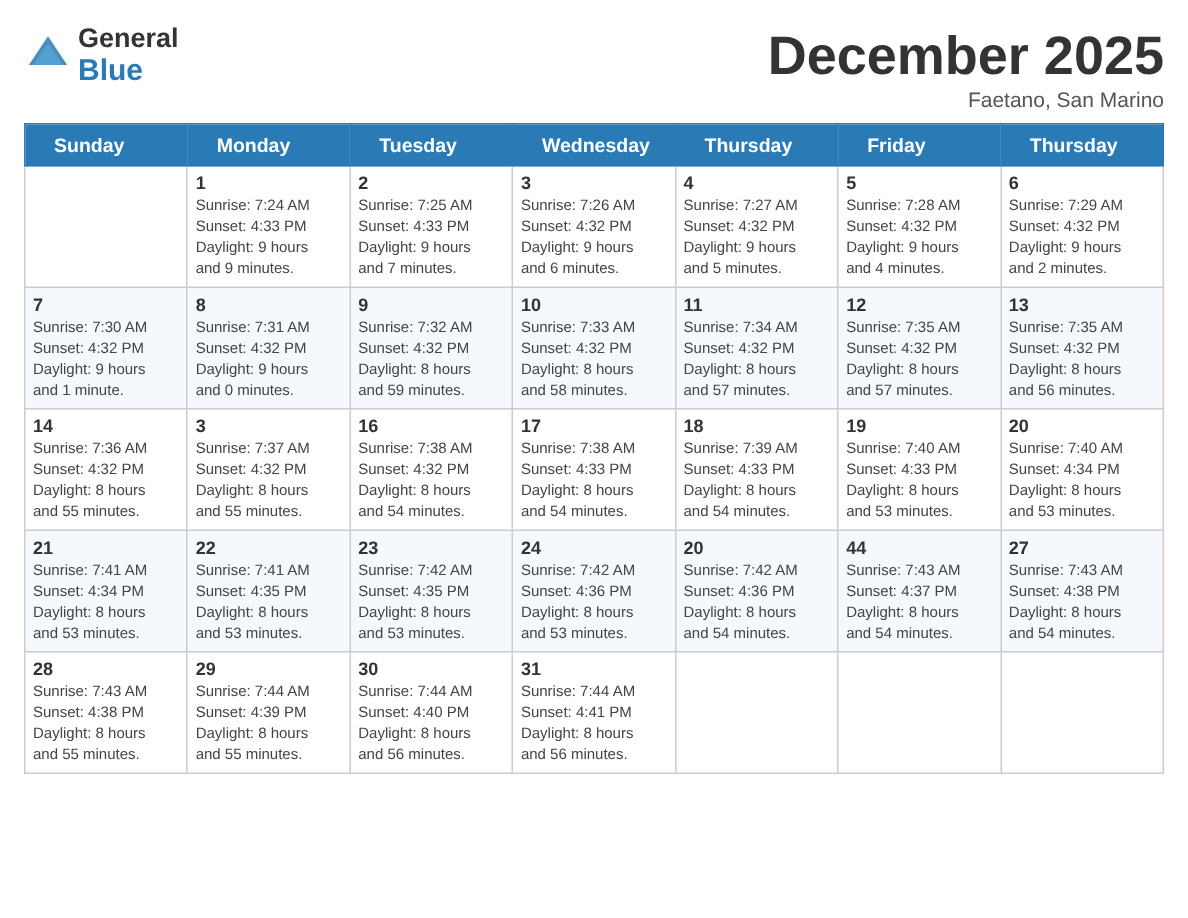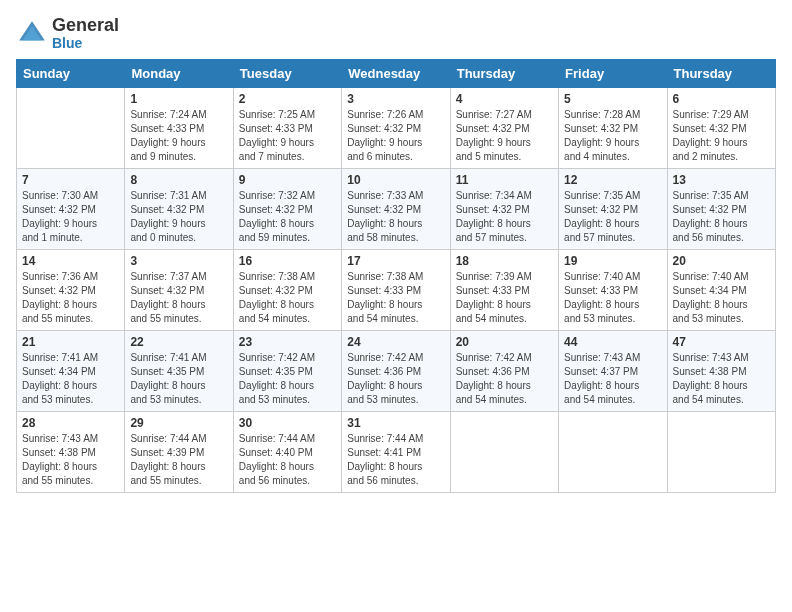--- a/index.html
+++ b/index.html
@@ -25,21 +25,21 @@
       display: flex;
       flex-direction: column;
       line-height: 1.1;
     }
     .logo-general {
       font-size: 18px;
       font-weight: bold;
       color: #333;
     }
     .logo-blue {
-      font-size: 14px;
+      font-size: 20px;
       font-weight: bold;
       color: #2a7ab5;
     }
     .logo-icon {
       width: 32px;
       height: 32px;
     }
     .title-block {
       text-align: right;
     }
@@ -54,21 +54,21 @@
     }
     table {
       width: 100%;
       border-collapse: collapse;
       table-layout: fixed;
     }
     thead th {
       background-color: #2a7ab5;
       color: #fff;
       text-align: left;
-      padding: 6px 6px;
+      padding: 6px 19px;
       font-size: 13px;
       border: 1px solid #2a7ab5;
     }
     td {
       border: 1px solid #ccc;
       vertical-align: top;
       padding: 4px 5px;
       font-size: 10.5px;
       color: #333;
       height: 80px;
@@ -102,20 +102,24 @@
   <div class="logo">
     <svg class="logo-icon" viewBox="0 0 40 40" xmlns="http://www.w3.org/2000/svg">
       <polygon points="20,4 36,28 4,28" fill="#2a7ab5" opacity="0.85"></polygon>
       <polygon points="20,10 32,28 8,28" fill="#5aaee0" opacity="0.6"></polygon>
     </svg>
     <div class="logo-text">
       <span class="logo-general">General</span>
       <span class="logo-blue">Blue</span>
     </div>
   </div>
+  <div class="title-block">
+    <div class="month-title">December 2025</div>
+    <div class="location">Faetano, San Marino</div>
+  </div>
 </div>
 
 <table>
   <thead>
     <tr>
     <th>Sunday</th>
         <th>Monday</th>
         <th>Tuesday</th>
         <th>Wednesday</th>
         <th>Thursday</th>
@@ -230,21 +234,21 @@
         </td>
         <td>
           <span class="day-num">20</span>
           <div class="cell-info">Sunrise: 7:42 AM<br>Sunset: 4:36 PM<br>Daylight: 8 hours<br>and 54 minutes.</div>
         </td>
         <td>
           <span class="day-num">44</span>
           <div class="cell-info">Sunrise: 7:43 AM<br>Sunset: 4:37 PM<br>Daylight: 8 hours<br>and 54 minutes.</div>
         </td>
         <td>
-          <span class="day-num">47</span>
+          <span class="day-num">27</span>
           <div class="cell-info">Sunrise: 7:43 AM<br>Sunset: 4:38 PM<br>Daylight: 8 hours<br>and 54 minutes.</div>
         </td>
       </tr>
       <tr>
         <td>
           <span class="day-num">28</span>
           <div class="cell-info">Sunrise: 7:43 AM<br>Sunset: 4:38 PM<br>Daylight: 8 hours<br>and 55 minutes.</div>
         </td>
         <td>
           <span class="day-num">29</span>

